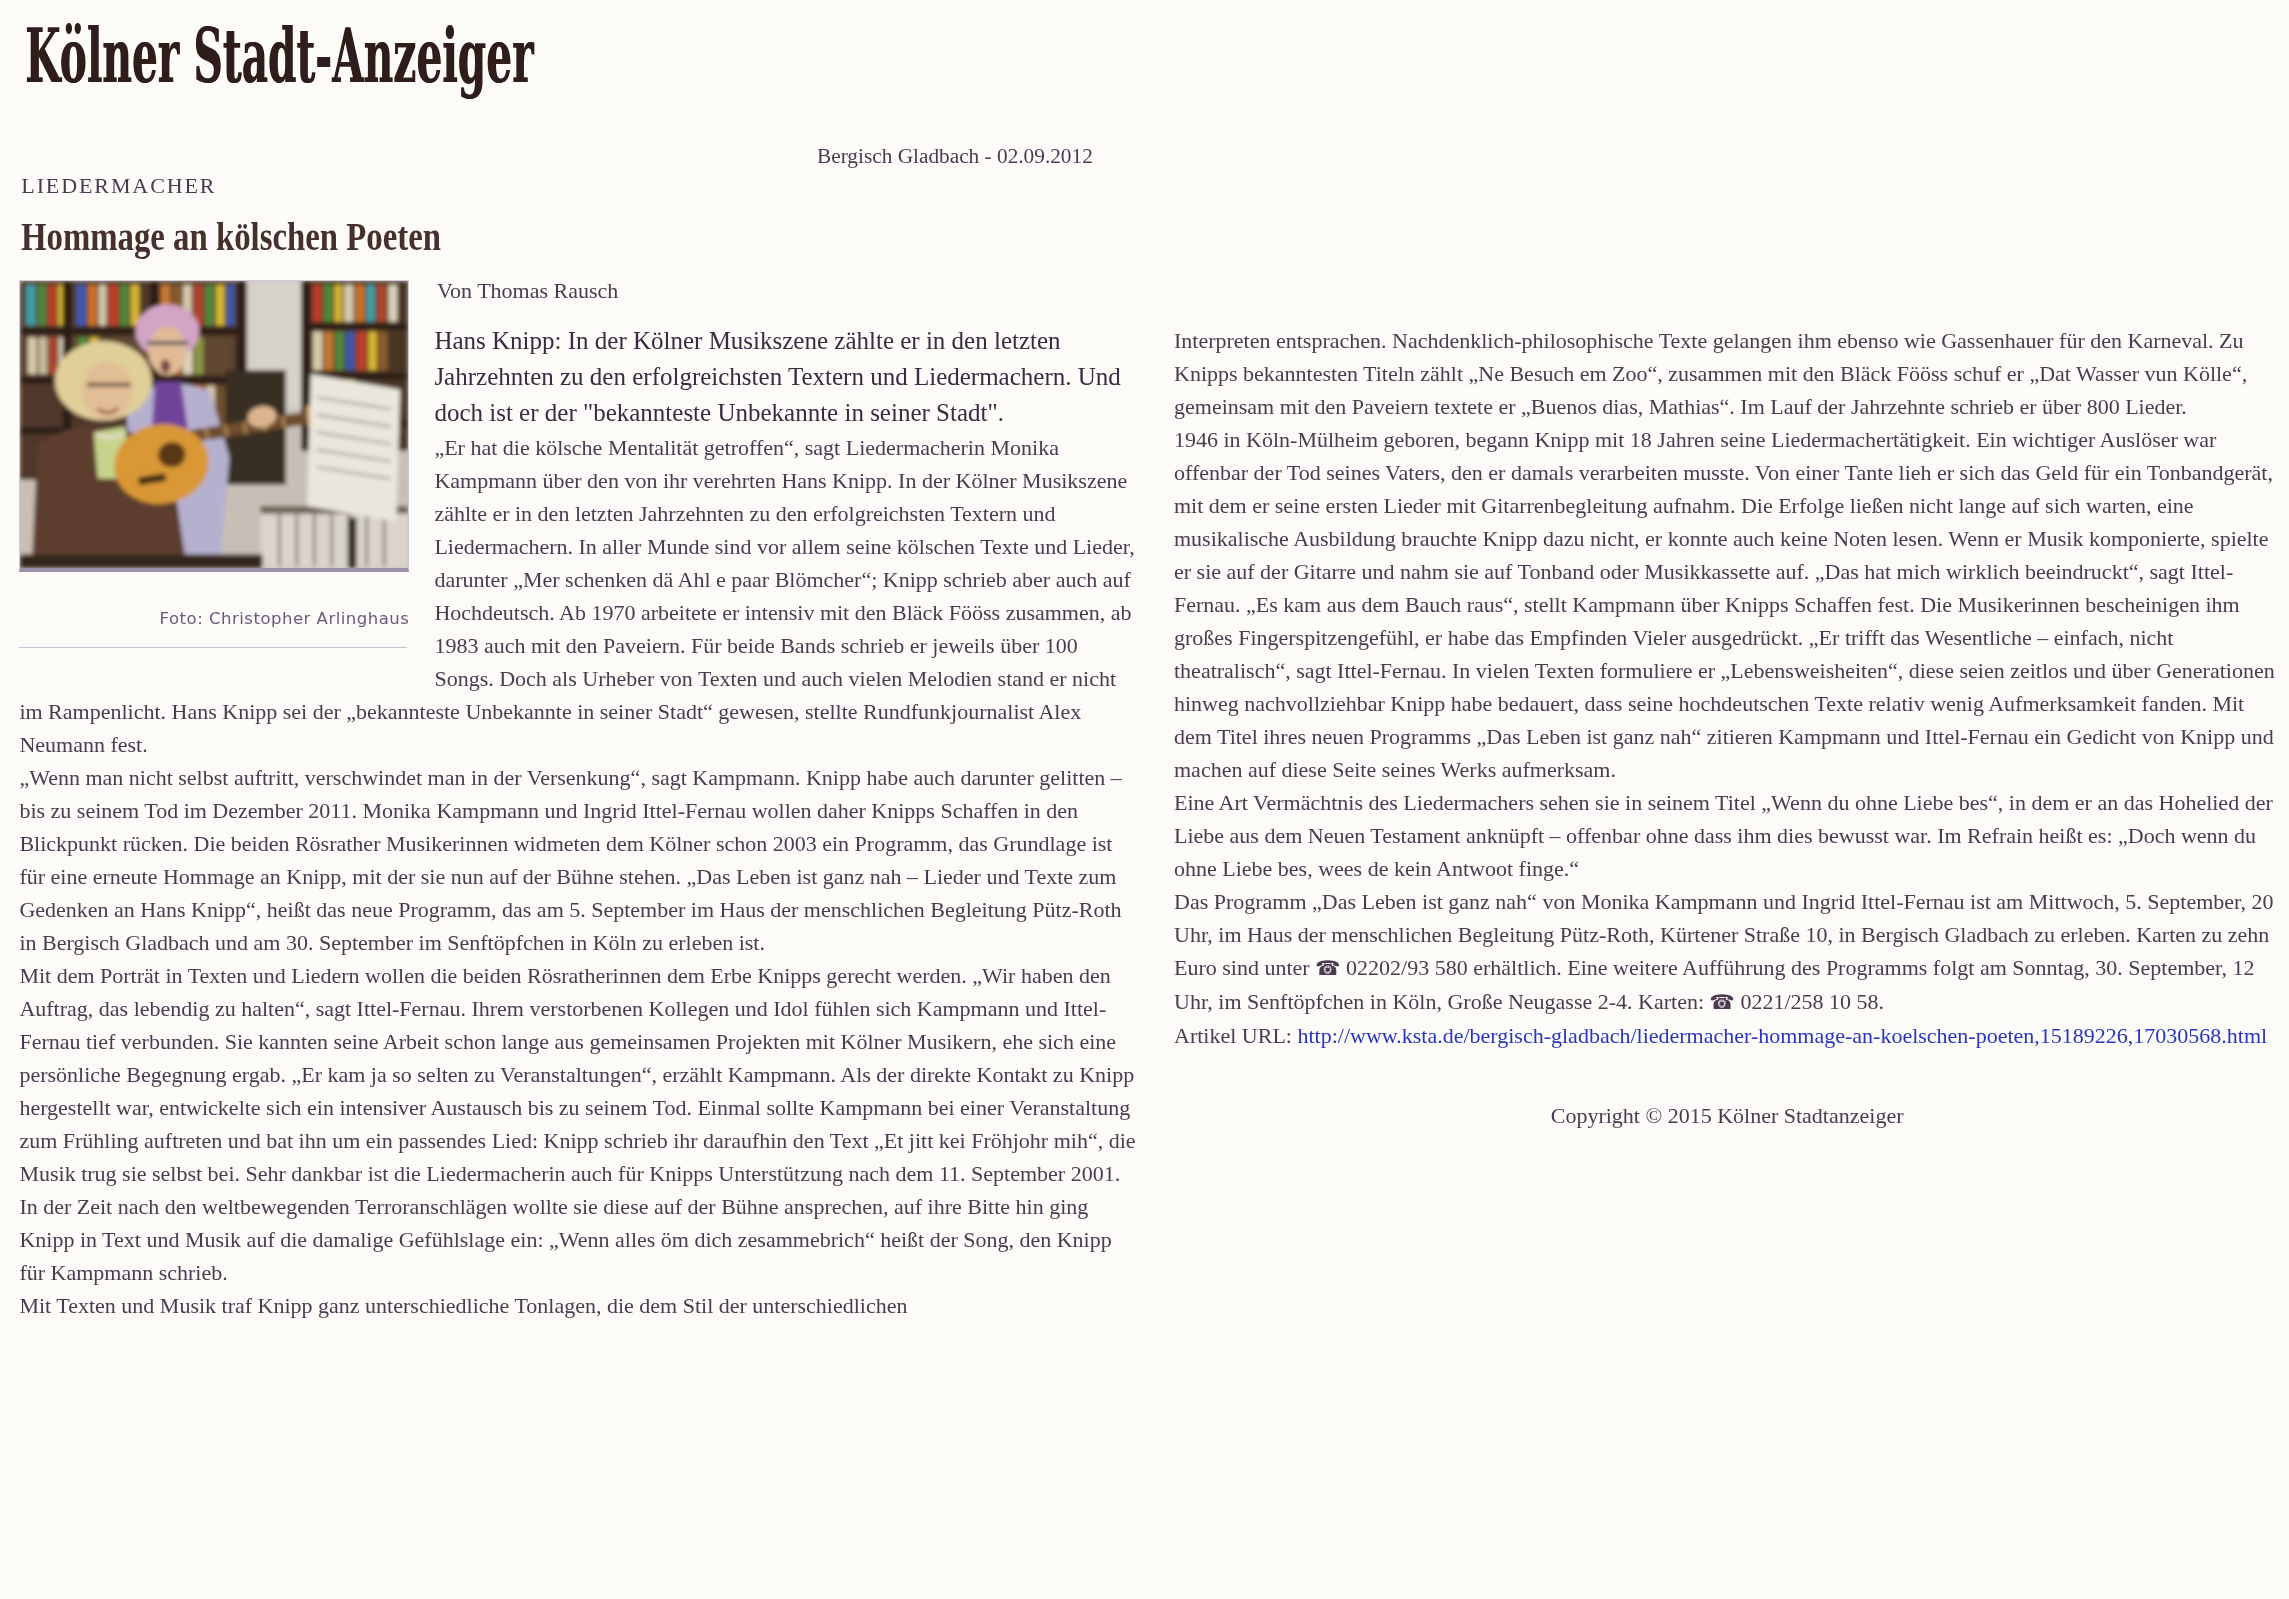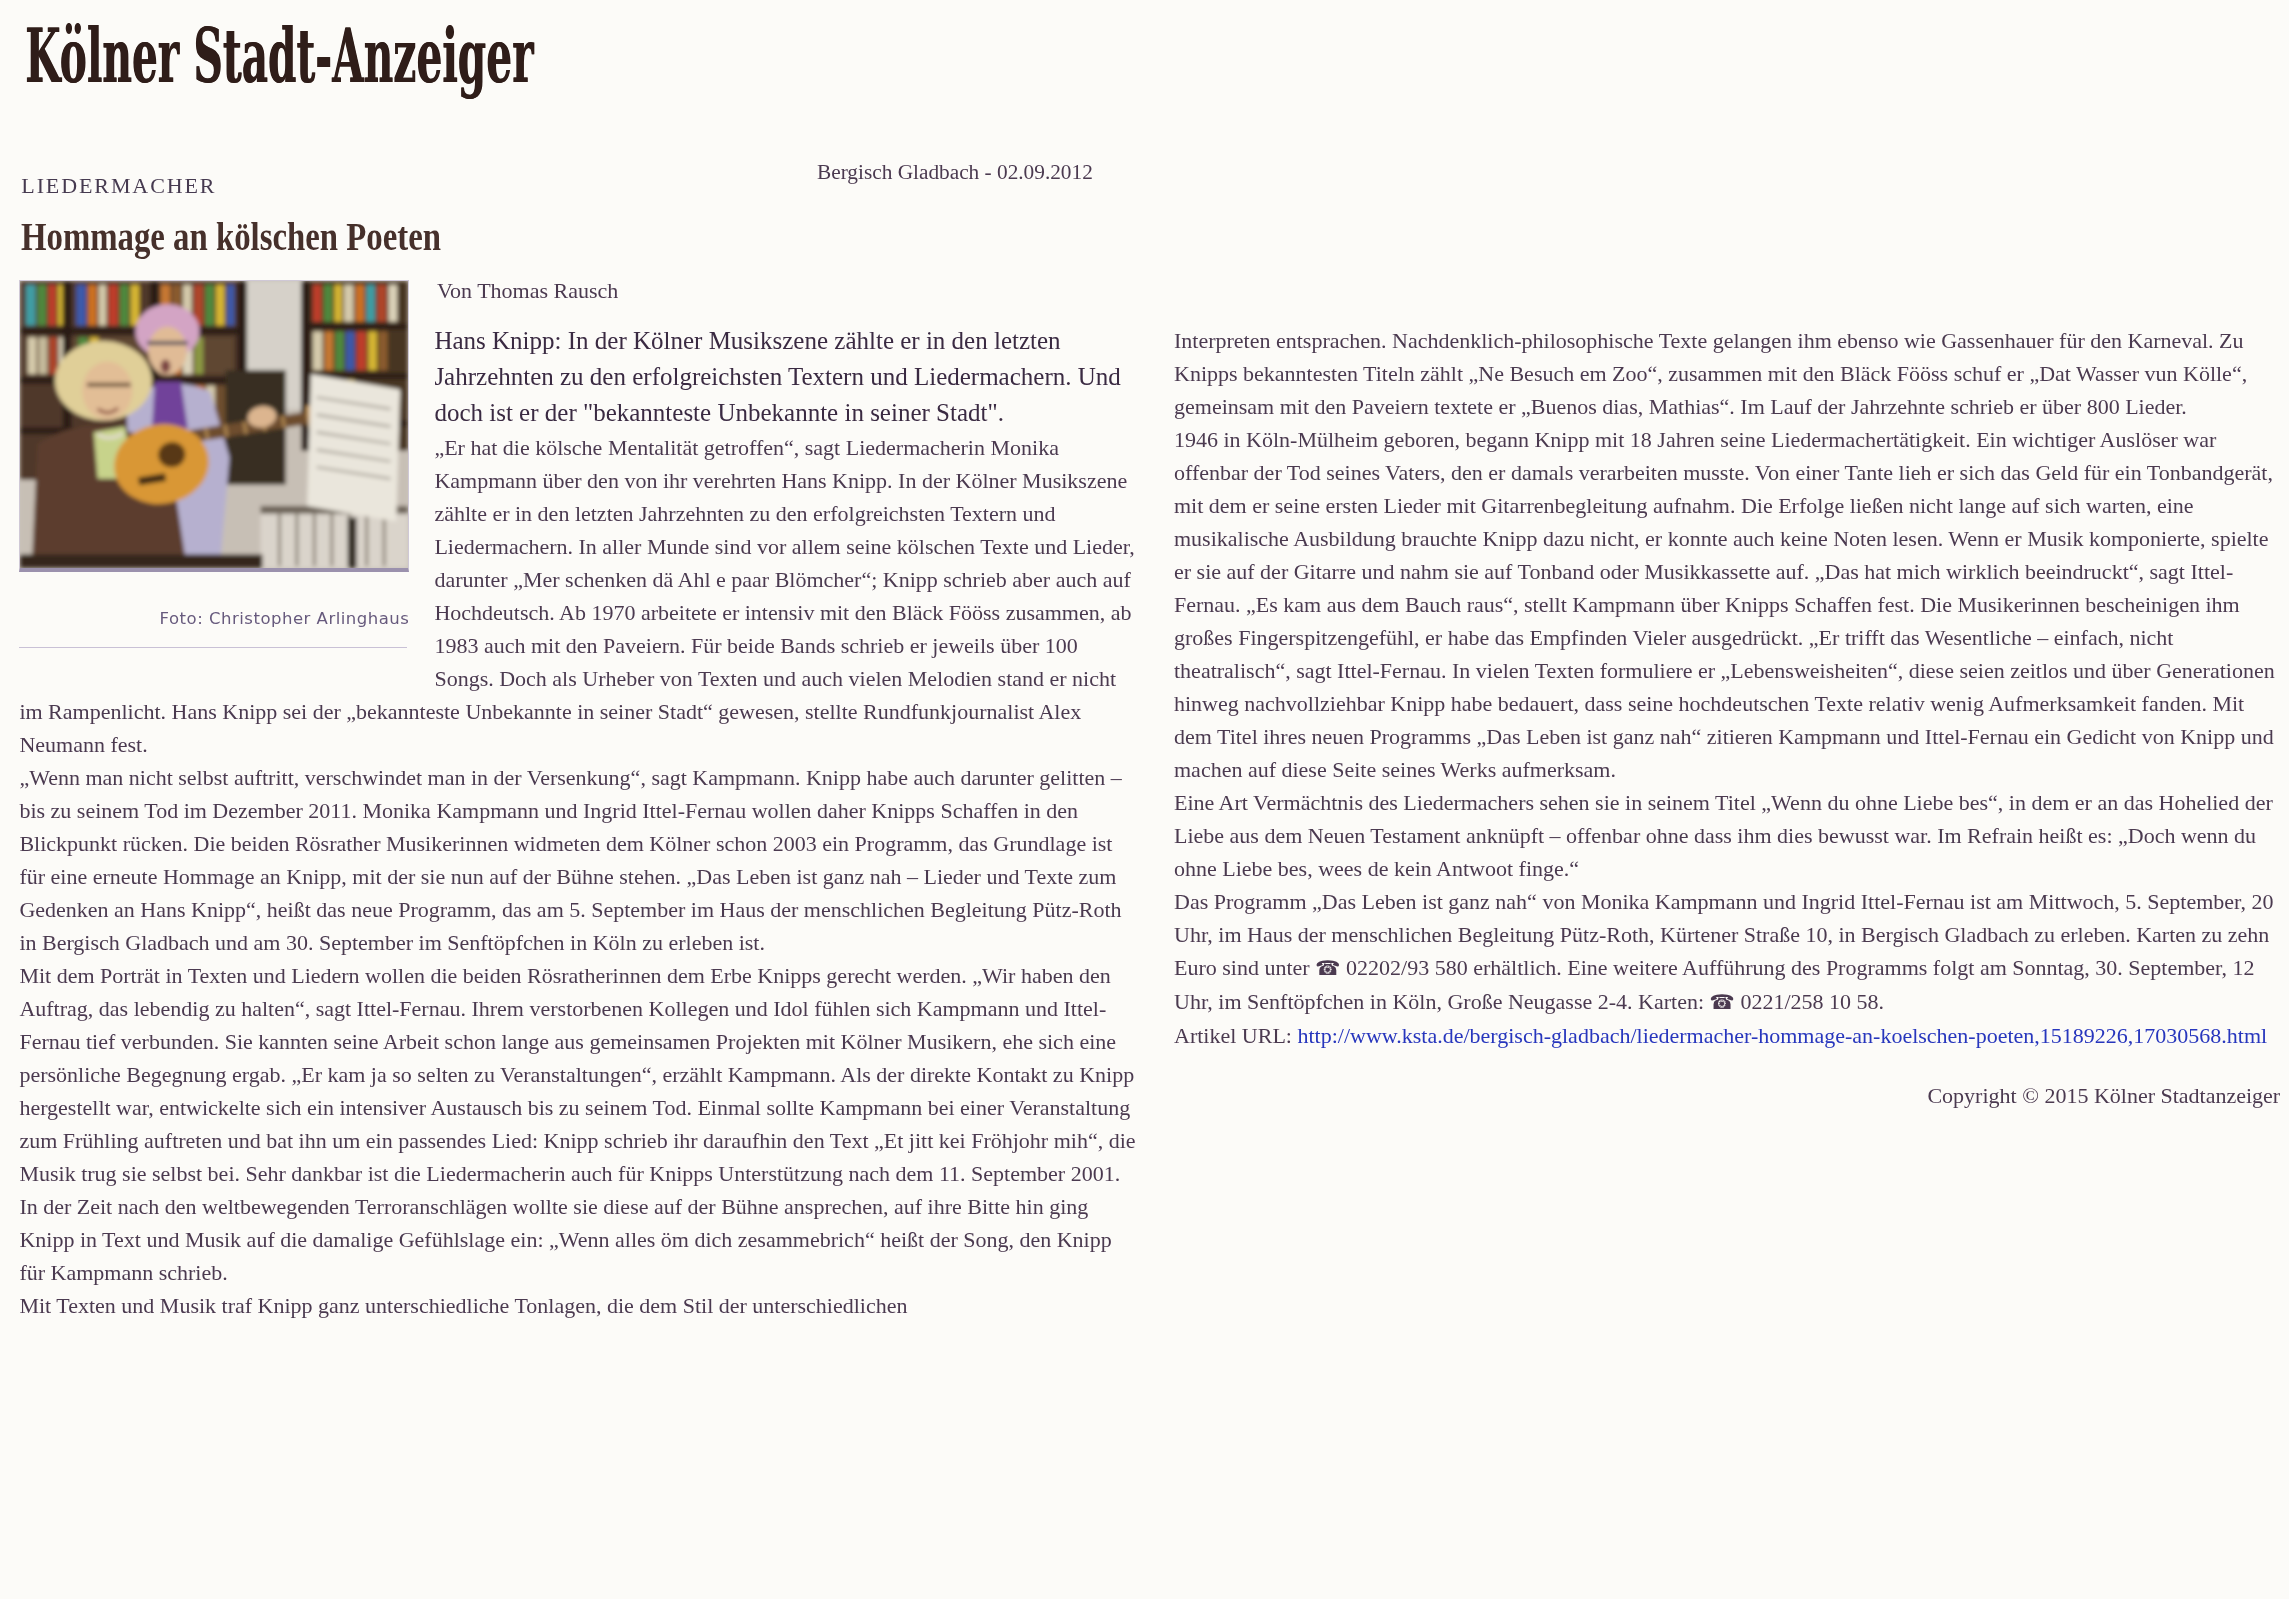--- a/index.html
+++ b/index.html
@@ -12,21 +12,21 @@
   }
   .masthead{
     position:absolute;left:25px;top:15.5px;
     font-family:"DejaVu Serif", serif;
     font-weight:bold;font-size:74px;line-height:1.1;
     color:#2f1d19;
     transform:scaleX(0.55);transform-origin:left top;
     text-shadow:1px 0 0 #2f1d19;
     white-space:nowrap;
   }
-  .dateline{position:absolute;left:817px;top:160px;font-size:21.3px;color:#4b3a50;white-space:nowrap}
+  .dateline{position:absolute;left:817px;top:144px;font-size:21.3px;color:#4b3a50;white-space:nowrap}
   .kicker{position:absolute;left:21.3px;top:173px;font-size:22px;letter-spacing:1.9px;color:#463a50;white-space:nowrap}
   .headline{
     position:absolute;left:21.3px;top:212px;
     font-size:41px;font-weight:bold;color:#46302b;
     transform:scaleX(0.80);transform-origin:left top;
     white-space:nowrap;
   }
   .byline{position:absolute;left:437px;top:278px;font-size:22px;color:#4b3a50;white-space:nowrap}
 
   .col{position:absolute;font-size:22px;line-height:33px;color:#4b3a50;text-align:left}
@@ -50,21 +50,21 @@
   .mt-a{margin-top:25px}
   .mt-b{margin-top:43px}
   .mt-c{margin-top:49px}
   .mt-d{margin-top:39px}
   .mt-e{margin-top:50px}
   .mt-f{margin-top:52px}
 
   .url-line{margin-top:33px}
   .url-line a{color:#2736bd;text-decoration:none;overflow-wrap:anywhere}
   .phone{font-family:"DejaVu Sans", sans-serif;font-size:20.4px}
-  .copyright{margin-top:27px;text-align:right;padding-right:5.8px}
+  .copyright{margin-top:47px;text-align:center;padding-right:5.8px}
 </style>
 </head>
 <body>
 
 <div class="masthead">Kölner Stadt-Anzeiger</div>
 <div class="dateline">Bergisch Gladbach - 02.09.2012</div>
 <div class="kicker">LIEDERMACHER</div>
 <h1 class="headline" style="margin:0;font-size:41px">Hommage an kölschen Poeten</h1>
 <div class="byline">Von Thomas Rausch</div>
 

